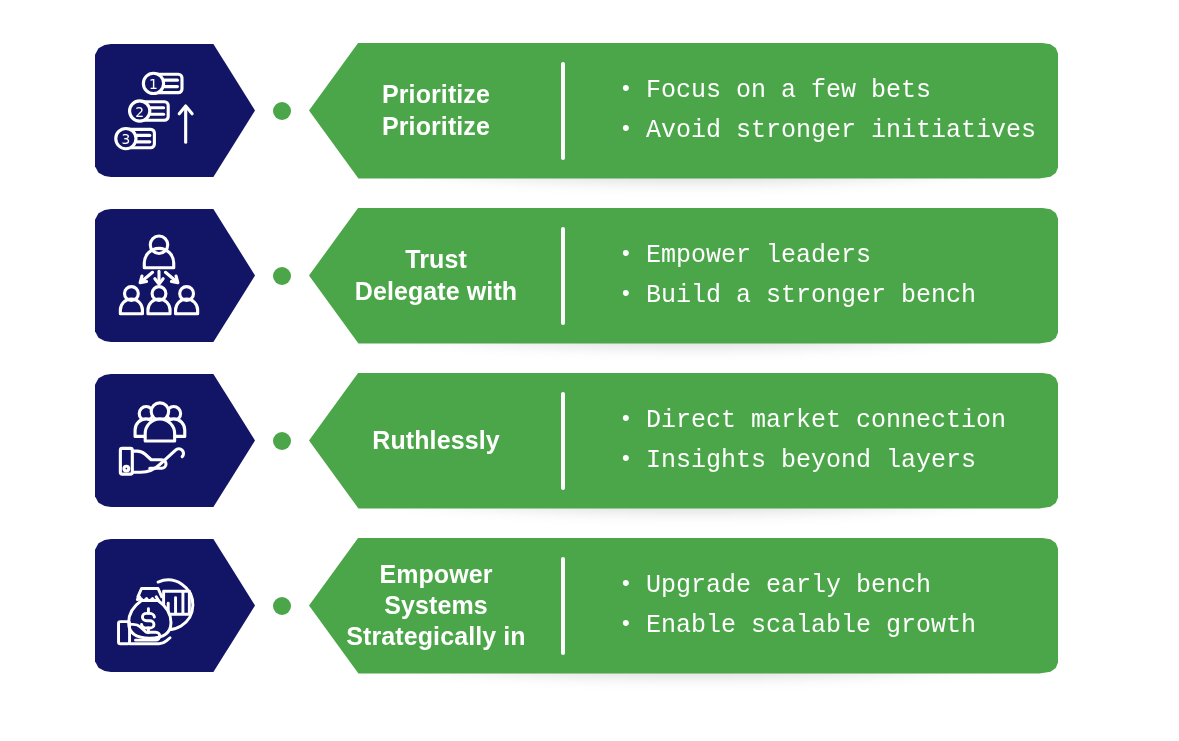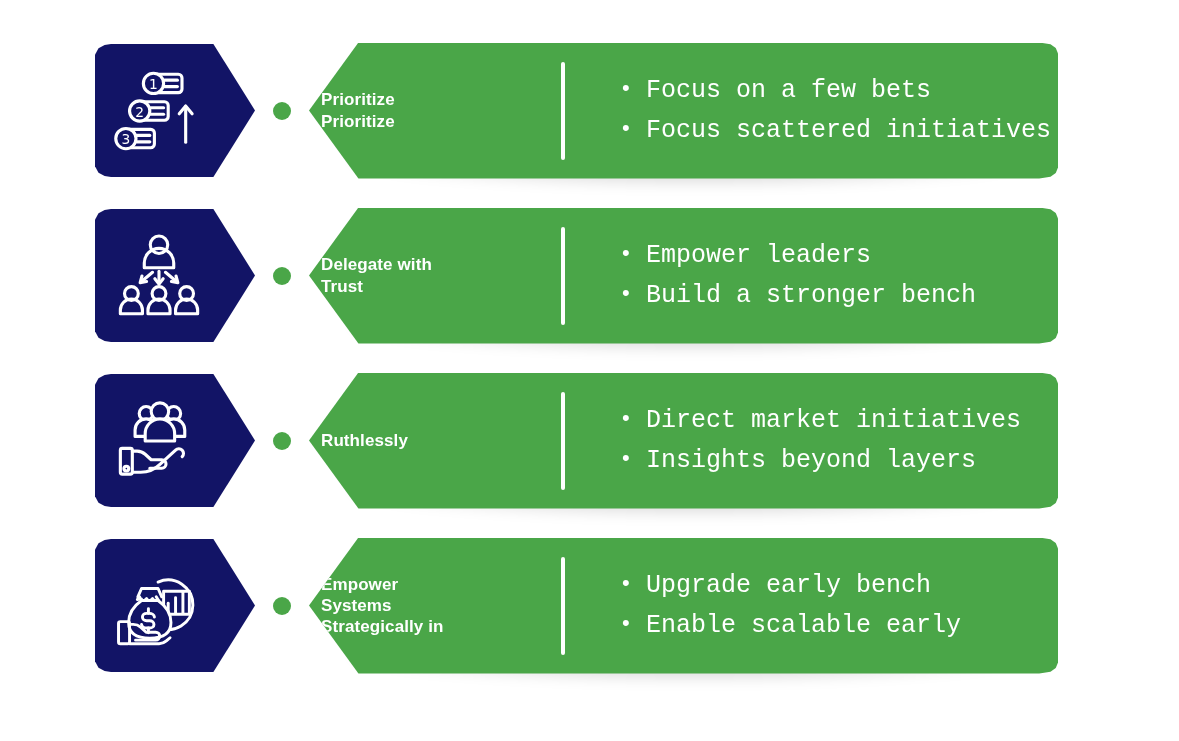--- a/index.html
+++ b/index.html
@@ -103,23 +103,23 @@
         100% 92%, 99.7% 96.0%, 99.0% 98.8%, 97.5% 100%,
         6.6% 100%, 0% 50%);
     display: flex;
     align-items: center;
   }
 
   .banner-title {
     flex: 0 0 250px;
     margin-left: 2px;
     padding: 0 10px;
-    text-align: left;
+    text-align: center;
     color: #ffffff;
-    font-size: 17px;
+    font-size: 25px;
     font-weight: bold;
     line-height: 1.25;
     letter-spacing: 0.1px;
   }
 
   .banner-divider {
     flex: 0 0 4px;
     width: 4px;
     height: 98px;
     background: #ffffff;
@@ -198,21 +198,21 @@
           <div>Prioritize</div>
         </div>
         <div class="banner-divider"></div>
         <div class="banner-points">
           <div class="point">
             <span class="bullet">•</span>
             <span class="ptext">Focus on a few bets</span>
           </div>
           <div class="point">
             <span class="bullet">•</span>
-            <span class="ptext">Focus scattered initiatives</span>
+            <span class="ptext">Avoid stronger initiatives</span>
           </div>
         </div>
       </div>
     </div>
   </div>
 
   <div class="row">
     <div class="icon-tile">
       <span class="glyph">
         <svg viewBox="0 0 100 100" fill="none" stroke="#ffffff" stroke-width="3.4" stroke-linecap="round" stroke-linejoin="round">
@@ -238,22 +238,22 @@
     </div>
 
     <div class="connector">
       <span class="dot"></span>
     </div>
 
     <div class="banner-wrap">
       <div class="banner-shadow"></div>
       <div class="banner">
         <div class="banner-title">
+          <div>Trust</div>
           <div>Delegate with</div>
-          <div>Trust</div>
         </div>
         <div class="banner-divider"></div>
         <div class="banner-points">
           <div class="point">
             <span class="bullet">•</span>
             <span class="ptext">Empower leaders</span>
           </div>
           <div class="point">
             <span class="bullet">•</span>
             <span class="ptext">Build a stronger bench</span>
@@ -293,21 +293,21 @@
     <div class="banner-wrap">
       <div class="banner-shadow"></div>
       <div class="banner">
         <div class="banner-title">
           <div>Ruthlessly</div>
         </div>
         <div class="banner-divider"></div>
         <div class="banner-points">
           <div class="point">
             <span class="bullet">•</span>
-            <span class="ptext">Direct market initiatives</span>
+            <span class="ptext">Direct market connection</span>
           </div>
           <div class="point">
             <span class="bullet">•</span>
             <span class="ptext">Insights beyond layers</span>
           </div>
         </div>
       </div>
     </div>
   </div>
 
@@ -352,20 +352,20 @@
           <div>Strategically in</div>
         </div>
         <div class="banner-divider"></div>
         <div class="banner-points">
           <div class="point">
             <span class="bullet">•</span>
             <span class="ptext">Upgrade early bench</span>
           </div>
           <div class="point">
             <span class="bullet">•</span>
-            <span class="ptext">Enable scalable early</span>
+            <span class="ptext">Enable scalable growth</span>
           </div>
         </div>
       </div>
     </div>
   </div>
 
 </div>
 
 </body></html>

